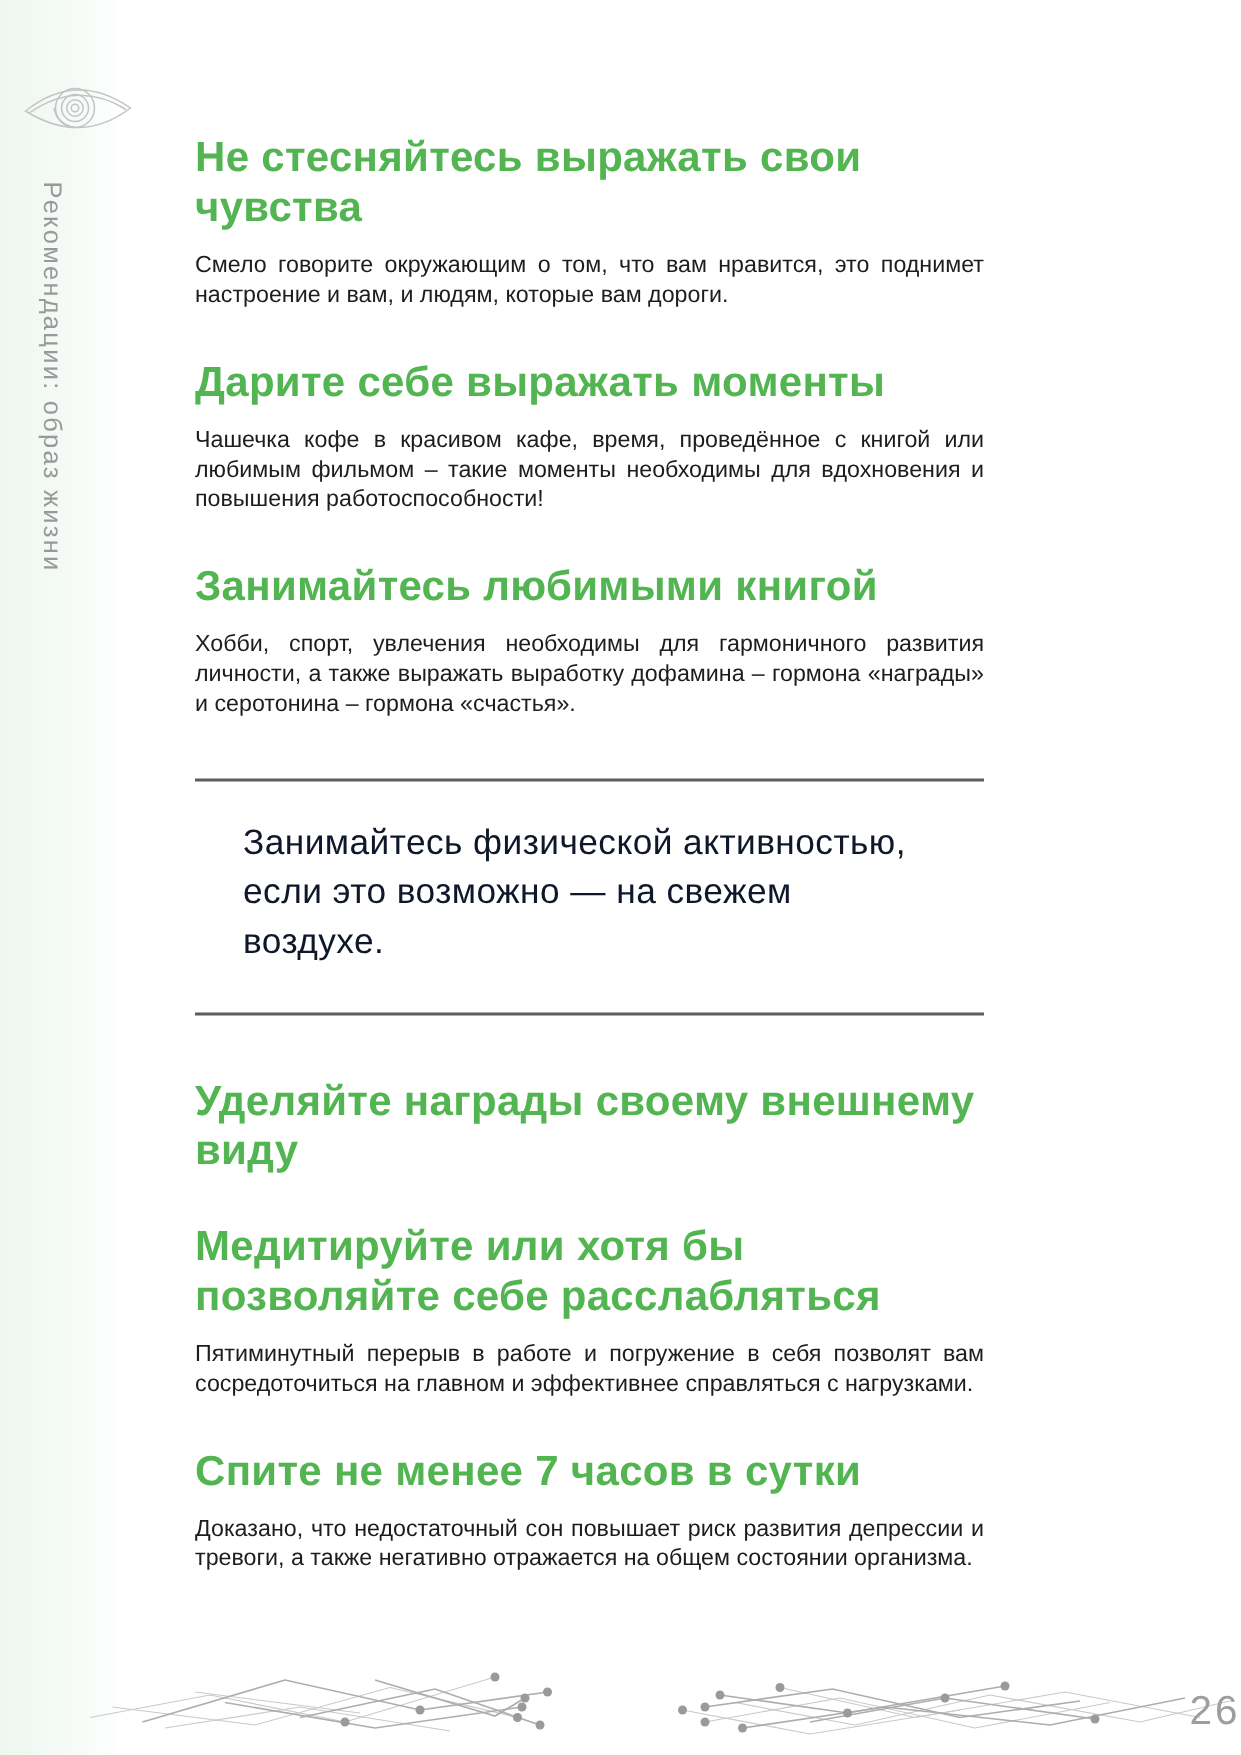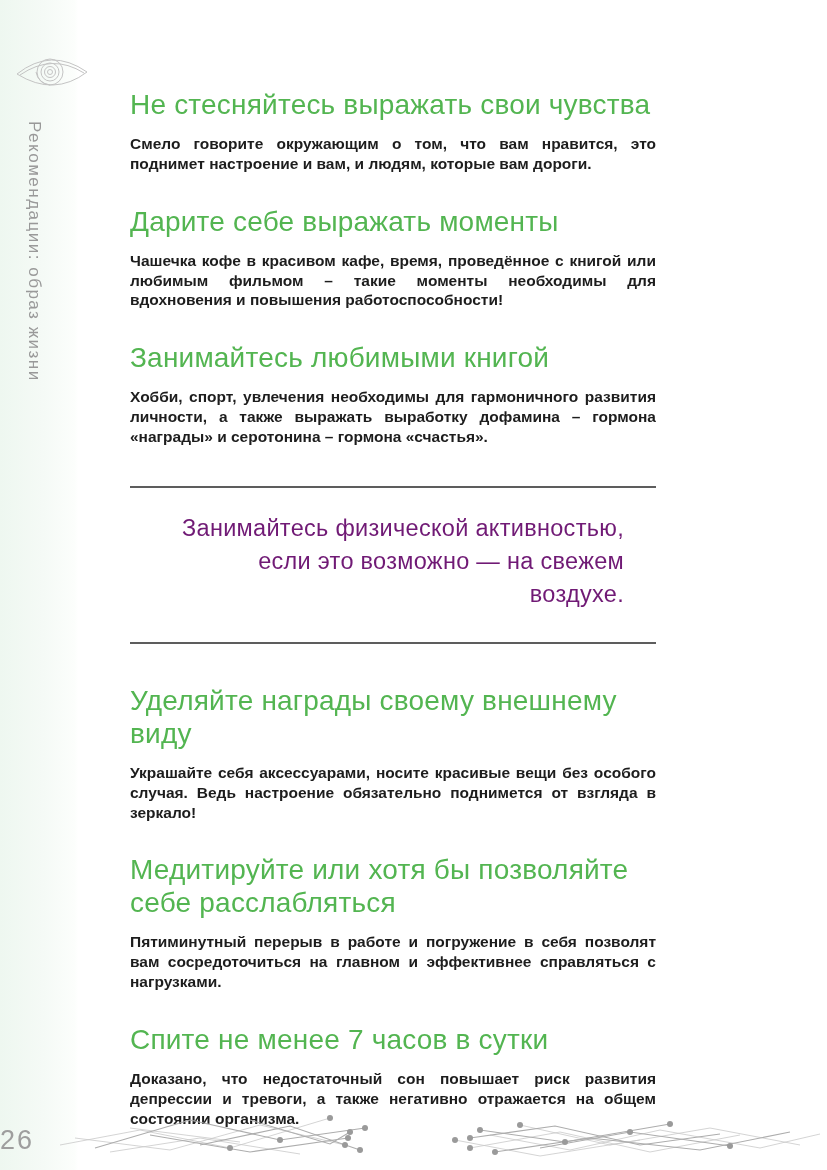--- a/index.html
+++ b/index.html
@@ -42,65 +42,65 @@
   .content {
     position: absolute;
     left: 130px; top: 0;
     width: 526px;
     padding-top: 88px;
   }
 
   .section h2 {
     color: #53b551;
     font-size: 28px;
-    font-weight: 400;
+    font-weight: 700;
     line-height: 1.18;
     letter-spacing: 0.2px;
     margin-bottom: 13px;
   }
   .section { margin-bottom: 31px; }
   .section p {
     color: #1d1d1d;
     font-size: 15.5px;
-    font-weight: 700;
+    font-weight: 400;
     line-height: 1.28;
     text-align: justify;
   }
 
   .quote-block {
     margin: 39px 0 40px 0;
     border-top: 2px solid #5d5d5d;
     border-bottom: 2px solid #5d5d5d;
     padding: 24px 0 30px 0;
   }
   .quote-text {
     max-width: 462px;
     margin: 0 auto;
-    text-align: right;
-    color: #701a75;
+    text-align: left;
+    color: #0f172a;
     font-size: 23.5px;
     line-height: 1.42;
     letter-spacing: 0.3px;
   }
 
   .footer {
     position: absolute;
     left: 0; bottom: 0;
     width: 827px; height: 80px;
   }
   .footer-decor {
     position: absolute;
     bottom: 0;
     width: 827px; height: 80px;
   }
   .page-number {
     position: absolute;
     left: 0; right: 0;
     bottom: 14px;
-    text-align: left;
+    text-align: right;
     color: #9e9e9e;
     font-size: 27px;
     letter-spacing: 2px;
   }
 </style>
 </head>
 <body>
 
 <div class="page">
 
@@ -136,21 +136,20 @@
       <h2>Занимайтесь любимыми книгой</h2>
       <p>Хобби, спорт, увлечения необходимы для гармоничного развития личности, а также выражать выработку дофамина – гормона «награды» и серотонина – гормона «счастья».</p>
     </div>
 
     <div class="quote-block">
       <div class="quote-text">Занимайтесь физической активностью, если это возможно — на свежем воздухе.</div>
     </div>
 
     <div class="section">
       <h2>Уделяйте награды своему внешнему виду</h2>
-      <p>Украшайте себя аксессуарами, носите красивые вещи без особого случая. Ведь настроение обязательно поднимется от взгляда в зеркало!</p>
     </div>
 
     <div class="section">
       <h2>Медитируйте или хотя бы позволяйте себе расслабляться</h2>
       <p>Пятиминутный перерыв в работе и погружение в себя позволят вам сосредоточиться на главном и эффективнее справляться с нагрузками.</p>
     </div>
 
     <div class="section">
       <h2>Спите не менее 7 часов в сутки</h2>
       <p>Доказано, что недостаточный сон повышает риск развития депрессии и тревоги, а также негативно отражается на общем состоянии организма.</p>

